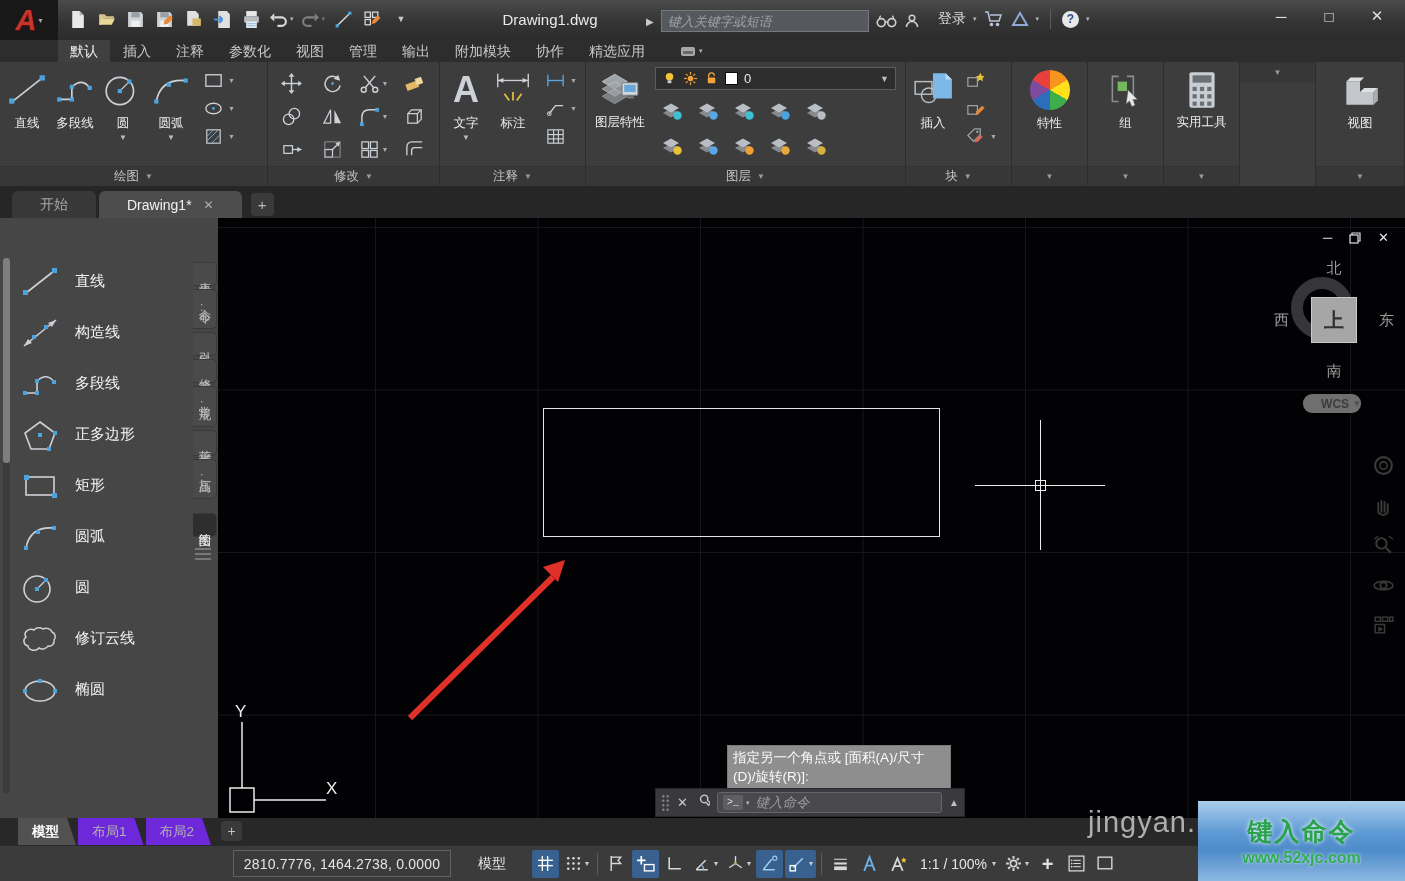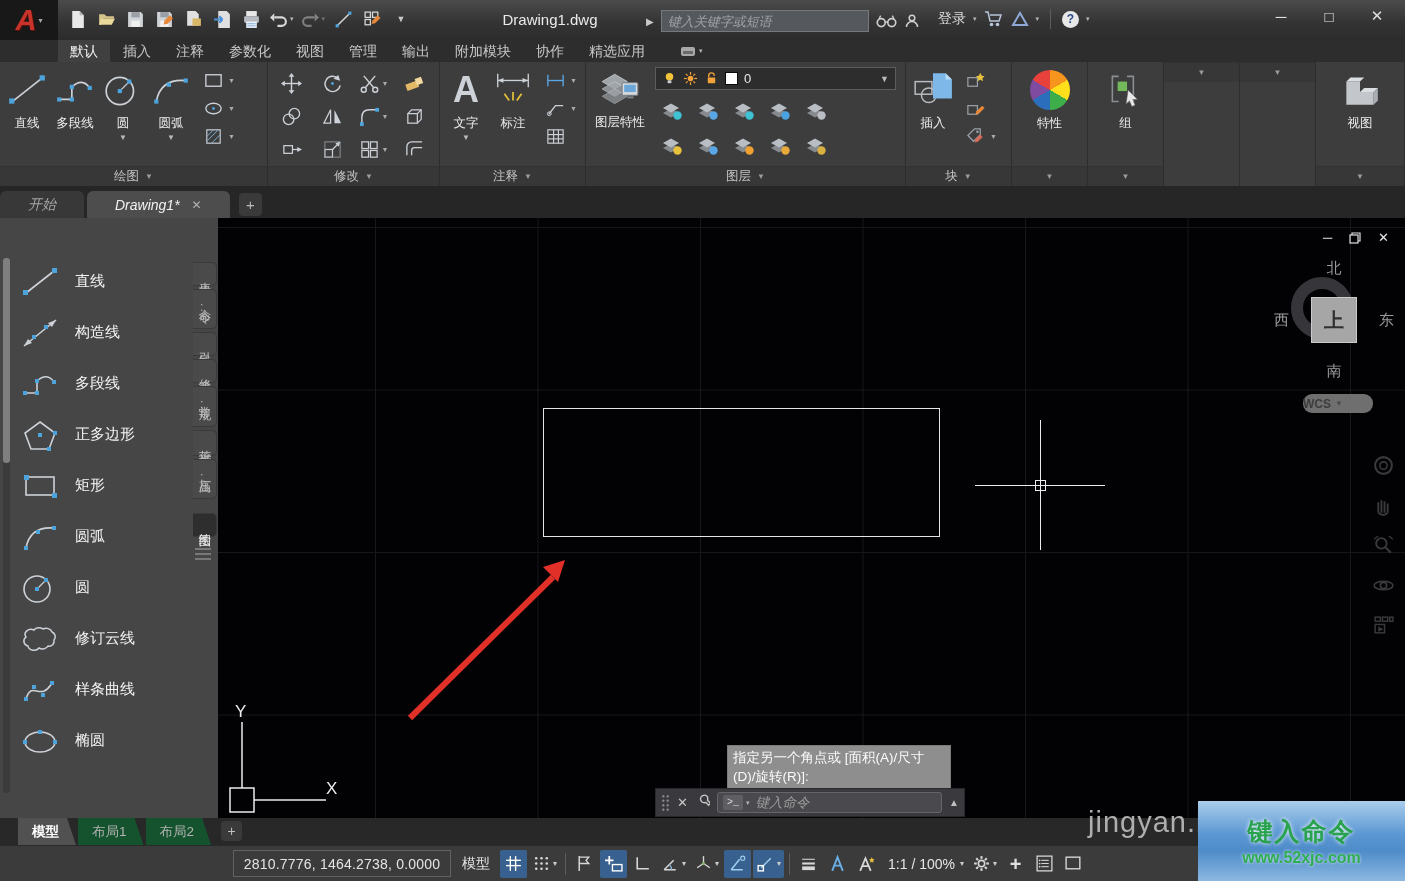--- a/index.html
+++ b/index.html
@@ -59,21 +59,21 @@
   .layer-combo{height:23px;background:#2d2d2d;border:1px solid #5c5c5c;display:flex;align-items:center;gap:6px;padding:0 6px;}
   .layer-combo svg{width:15px;height:15px;}
   .combo-swatch{width:13px;height:13px;background:#fff;border:1px solid #0a0a0a;}
   .combo-label{color:#e8e8e8;font-size:13px;}
   .combo-caret{margin-left:auto;color:#bbb;font-size:9px;}
   #layer-tools{display:flex;flex-wrap:wrap;width:196px;gap:9px 14px;padding:9px 0 0 6px;}
   #layer-tools svg{width:22px;height:22px;}
   .lb-wrap{width:56px;white-space:normal;text-align:center;line-height:1.2;}
 
   
-  .filetab-row{height:32px;background:#262626;display:flex;align-items:flex-end;gap:3px;font-style:italic;}
+  .filetab-row{height:32px;background:#262626;display:flex;align-items:flex-end;padding-left:12px;gap:3px;}
   .file-tab{height:27px;padding:0 28px;display:flex;align-items:center;gap:12px;background:#383838;color:#a6a6a6;font-size:14px;border-radius:6px 6px 0 0;}
   .file-tab.active{background:#4d4d4d;color:#f2f2f2;}
   .tab-close{font-size:12px;color:#b2b2b2;}
   .tab-add{width:23px;height:23px;border-radius:4px;background:#3a3a3a;color:#bbb;display:flex;align-items:center;justify-content:center;margin:0 0 2px 6px;font-size:15px;}
 
   
   .main{display:flex;height:600px;}
   .palette{position:relative;width:218px;background:#464646;flex:none;}
   .palette-header{height:30px;background:#3e3e3e;border-bottom:1px solid #585858;color:#e8e8e8;font-size:13.5px;line-height:30px;padding-left:17px;}
   .palette-scrollbar{position:absolute;left:3px;top:40px;width:7px;height:535px;background:#3b3b3b;border-radius:3px;}
@@ -92,21 +92,21 @@
   .canvas-winctrl{position:absolute;top:12px;right:16px;display:flex;gap:17px;align-items:center;color:#e8e8e8;}
   .cw-btn{font-size:13px;display:flex;align-items:center;}
   .viewcube{position:absolute;left:1051px;top:37px;width:130px;height:130px;}
   .vc-ring{position:absolute;left:22px;top:22px;width:62px;height:62px;border:12px solid rgba(86,86,92,.62);border-radius:50%;}
   .vc-square{position:absolute;left:42px;top:42px;width:46px;height:46px;background:#a6a6a6;border:1px solid #cacaca;color:#303030;font-size:20px;font-weight:bold;display:flex;align-items:center;justify-content:center;}
   .vc-lbl{position:absolute;color:#9c9c9c;font-size:15px;}
   .vc-n{left:0;right:0;top:4px;text-align:center;}
   .vc-s{left:0;right:0;bottom:4px;text-align:center;}
   .vc-w{left:5px;top:56px;}
   .vc-e{right:5px;top:56px;}
-  .wcs-btn{position:absolute;left:1085px;top:176px;width:70px;height:19px;background:#6f6f6f;border-radius:9px;color:#3c3c3c;font-size:12px;font-weight:bold;display:flex;align-items:center;justify-content:flex-start;gap:4px;}
+  .wcs-btn{position:absolute;left:1085px;top:176px;width:58px;height:19px;background:#6f6f6f;border-radius:9px;color:#3c3c3c;font-size:12px;font-weight:bold;display:flex;align-items:center;justify-content:flex-end;gap:4px;}
   .wcs-caret{font-size:8px;color:#4a4a4a;}
   .navbar{position:absolute;right:7px;top:236px;width:30px;display:flex;flex-direction:column;align-items:center;gap:17px;}
   .nav-btn svg{width:23px;height:23px;display:block;}
   .draw-rect{position:absolute;left:325px;top:190px;width:397px;height:129px;border:1px solid #e4e4e8;}
   .ch-h{position:absolute;left:757px;top:267px;width:130px;height:1px;background:#ececec;}
   .ch-v{position:absolute;left:822px;top:202px;width:1px;height:130px;background:#ececec;}
   .ch-box{position:absolute;left:817px;top:262px;width:11px;height:11px;border:1px solid #ececec;}
   .red-arrow{position:absolute;left:175px;top:328px;}
   .ucs{position:absolute;left:8px;top:486px;}
   .tip{position:absolute;width:224px;background:#8e8e8e;border:1px solid #7b7b7b;color:#fbfbfb;font-size:13.5px;line-height:19px;padding:2px 5px;}
@@ -116,26 +116,26 @@
   .cmd-grip{width:9px;height:18px;background-image:radial-gradient(#8d8d8d 1px,transparent 1.3px);background-size:4.5px 4.5px;}
   .cmd-close{color:#c8c8c8;font-size:13px;font-weight:bold;}
   .cmd-input{flex:1;height:21px;background:#4a4a4e;border:1px solid #66666a;border-radius:3px;display:flex;align-items:center;gap:6px;padding:0 5px;}
   .cmd-chip{display:flex;align-items:center;gap:3px;}
   .chip-box{width:20px;height:15px;background:#5f5f63;border-radius:2px;color:#ddd;font-size:10px;display:flex;align-items:center;justify-content:center;font-family:"Liberation Mono","DejaVu Sans Mono",monospace;}
   .cmd-ph{font-style:italic;color:#9b9b9b;font-size:13.5px;}
   .cmd-up{color:#c0c0c0;font-size:10px;}
 
   
   .layout-row{height:27px;background:#282828;display:flex;align-items:stretch;padding-left:18px;gap:2px;}
-  .layout-tab{display:flex;align-items:center;padding:0 17px 0 14px;font-size:13.5px;color:#b2b2b2;background:#14532d;clip-path:polygon(0 0,calc(100% - 9px) 0,100% 100%,0 100%);}
+  .layout-tab{display:flex;align-items:center;padding:0 17px 0 14px;font-size:13.5px;color:#b2b2b2;background:#6d28d9;clip-path:polygon(0 0,calc(100% - 9px) 0,100% 100%,0 100%);}
   .layout-tab.active{background:#515151;color:#fff;font-weight:bold;}
   .layout-add{width:21px;height:20px;background:#3a3a3a;border-radius:4px;color:#c2c2c2;margin:3px 0 0 8px;display:flex;align-items:center;justify-content:center;font-size:14px;}
 
   
-  .statusbar{height:36px;background:#3b3b3b;border-top:1px solid #2a2a2a;display:flex;align-items:center;font-size:14px;color:#ddd;}
+  .statusbar{height:36px;background:#3b3b3b;border-top:1px solid #2a2a2a;display:flex;align-items:center;font-size:14px;color:#ddd;gap:16px;}
   .coords{margin-left:233px;width:218px;height:27px;border:1px solid #626262;display:flex;align-items:center;justify-content:center;letter-spacing:.2px;color:#e4e4e4;}
   .status-model{margin:0 9px 0 11px;color:#e4e4e4;}
   #status-toggles{display:flex;align-items:center;height:36px;}
   .st-btn{height:28px;min-width:27px;padding:0 3px;margin:0 1px;display:flex;align-items:center;justify-content:center;border-radius:2px;gap:2px;}
   .st-btn svg{width:19px;height:19px;}
   .st-btn.active{background:#39618f;}
   .st-dd{font-size:8px;color:#ccc;}
   .st-sep{width:1px;height:22px;background:#5c5c5c;margin:0 4px;}
   .st-text{font-size:14px;color:#e6e6e6;padding:0 3px;white-space:nowrap;}
   .st-plus{font-size:20px;color:#e0e0e0;font-weight:bold;line-height:20px;}
@@ -763,20 +763,44 @@
               </span>
               <span class="big-lb">组</span>
             </div>
           </div>
         </div>
       <div class="panel-footer">
           <span class="footer-caret">▼</span>
         </div>
     </div>
     <div class="panel w-utilities">
+      <div class="panel-body center">
+          <div class="big-row" id="big-utilities">
+            <div class="big-btn">
+              <span class="big-ic">
+                <svg viewBox="0 0 40 40">
+                  <rect x="8" y="3" width="24" height="34" rx="2" fill="#c9ced4"></rect>
+                  <rect x="11" y="6" width="18" height="7" fill="#6b7076"></rect>
+                  <g fill="#6b7076">
+                    <rect x="11" y="17" width="4" height="4"></rect>
+                    <rect x="18" y="17" width="4" height="4"></rect>
+                    <rect x="25" y="17" width="4" height="4"></rect>
+                    <rect x="11" y="24" width="4" height="4"></rect>
+                    <rect x="18" y="24" width="4" height="4"></rect>
+                    <rect x="25" y="24" width="4" height="4"></rect>
+                    <rect x="11" y="31" width="4" height="4"></rect>
+                    <rect x="18" y="31" width="4" height="4"></rect>
+                    <rect x="25" y="31" width="4" height="4"></rect>
+                  </g>
+                </svg>
+              </span>
+              <span class="big-lb lb-wrap">实用工具</span>
+            </div>
+          </div>
+        </div>
       <div class="panel-footer">
           <span class="footer-caret">▼</span>
         </div>
     </div>
     <div class="panel w-clipboard">
       <div class="panel-footer">
           <span class="footer-caret">▼</span>
         </div>
     </div>
     <div class="panel w-view">
@@ -890,32 +914,20 @@
             </span>
             <span class="pal-lb">圆</span>
           </div>
           <div class="pal-item">
             <span class="pal-ic">
               <svg viewBox="0 0 40 34">
                 <path d="M8 24 a5 5 0 0 1 -2 -9 a6 5 0 0 1 8 -7 a6 5 0 0 1 9 -1 a6 5 0 0 1 9 3 a5 5 0 0 1 2 8 a5 5 0 0 1 -6 6 a6 5 0 0 1 -9 2 a6 5 0 0 1 -11 -2z" stroke="#cdd2d8" stroke-width="1.5" fill="none"></path>
               </svg>
             </span>
             <span class="pal-lb">修订云线</span>
-          </div>
-          <div class="pal-item">
-            <span class="pal-ic">
-              <svg viewBox="0 0 40 34">
-                <path d="M6 26 C12 6 20 30 32 10" stroke="#cdd2d8" stroke-width="1.6" fill="none"></path>
-                <rect x="4" y="24" width="4" height="4" fill="#4da3dc"></rect>
-                <rect x="12" y="12" width="4" height="4" fill="#4da3dc"></rect>
-                <rect x="21" y="20" width="4" height="4" fill="#4da3dc"></rect>
-                <rect x="30" y="8" width="4" height="4" fill="#4da3dc"></rect>
-              </svg>
-            </span>
-            <span class="pal-lb">样条曲线</span>
           </div>
           <div class="pal-item">
             <span class="pal-ic">
               <svg viewBox="0 0 40 34">
                 <ellipse cx="20" cy="18" rx="15" ry="10" stroke="#cdd2d8" stroke-width="1.6" fill="none"></ellipse>
                 <rect x="18" y="6" width="4" height="4" fill="#4da3dc"></rect>
                 <rect x="3" y="16" width="4" height="4" fill="#4da3dc"></rect>
                 <rect x="33" y="16" width="4" height="4" fill="#4da3dc"></rect>
               </svg>
             </span>

